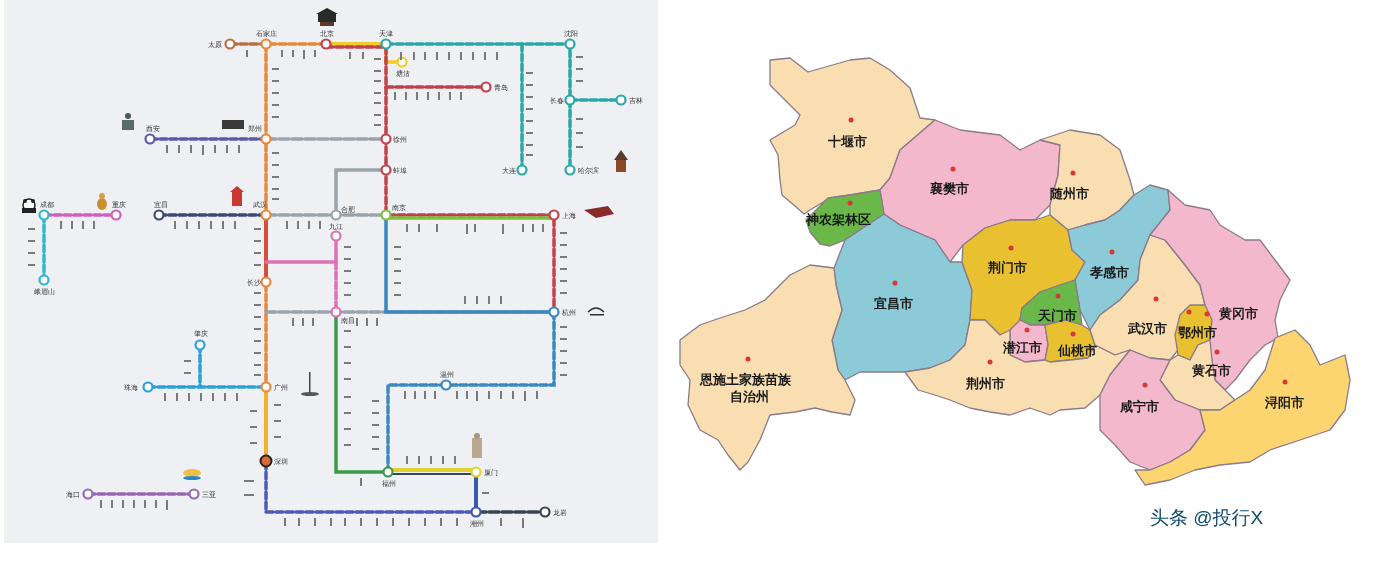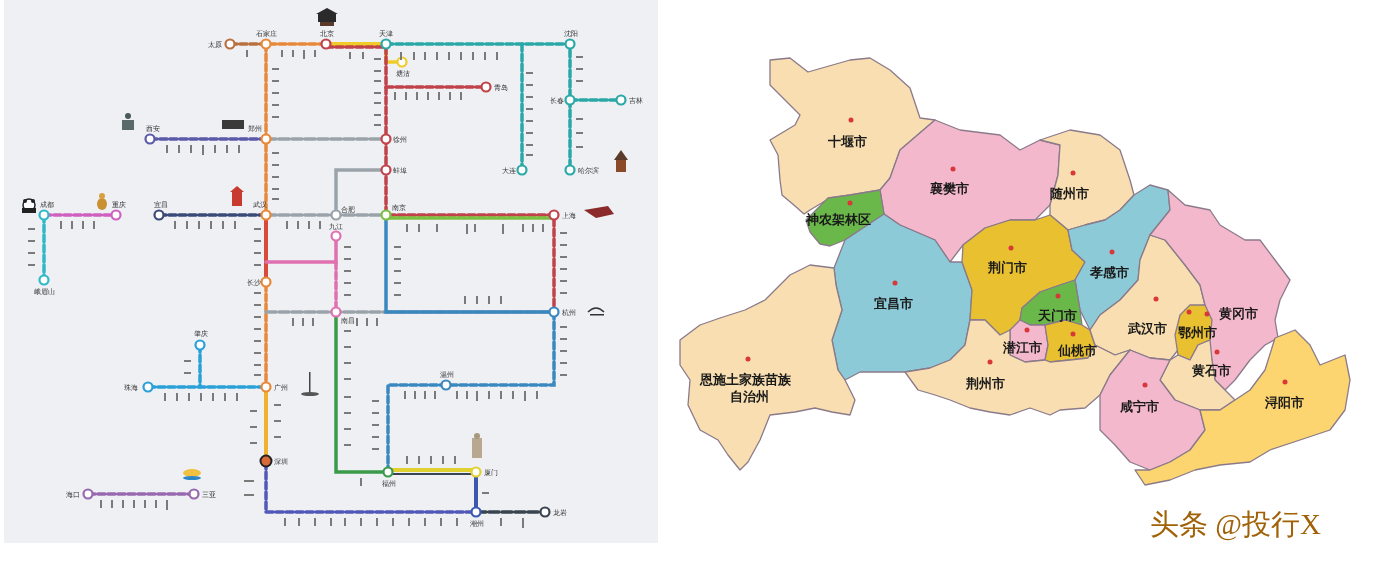--- a/index.html
+++ b/index.html
@@ -2,21 +2,21 @@
 <html><head>
 <meta charset="utf-8">
 <style>
   html,body{margin:0;padding:0;background:#ffffff;}
   body{width:1376px;height:563px;position:relative;overflow:hidden;font-family:"DejaVu Sans",sans-serif;}
   #rail-panel{position:absolute;left:4px;top:0;width:654px;height:543px;background:#eef0f3;}
   #rail-svg{position:absolute;left:0;top:0;width:654px;height:543px;}
   #hubei-svg{position:absolute;left:660px;top:0;width:716px;height:563px;}
   .st-name{font-size:7px;fill:#333;}
   .city-label{font-size:13px;font-weight:bold;fill:#1a1a1a;}
-  #watermark{position:absolute;left:1150px;top:505px;font-size:29px;color:#a16207;letter-spacing:0px;font-family:Liberation Serif, serif;}
+  #watermark{position:absolute;left:1150px;top:505px;font-size:19px;color:#0c4a6e;letter-spacing:0px;font-family:Liberation Sans, sans-serif;}
 </style>
 </head>
 <body>
 
 <div id="rail-panel">
 <svg id="rail-svg" viewBox="0 0 654 543" xmlns="http://www.w3.org/2000/svg">
   <g fill="none" stroke-width="3.5" stroke-linecap="round">
 
     <path d="M322 44 L262 44 L262 462" stroke="#e8883a" stroke-dasharray="7 3"></path>
     <path d="M262 392 L262 460" stroke="#f0b030" stroke-width="4"></path>

